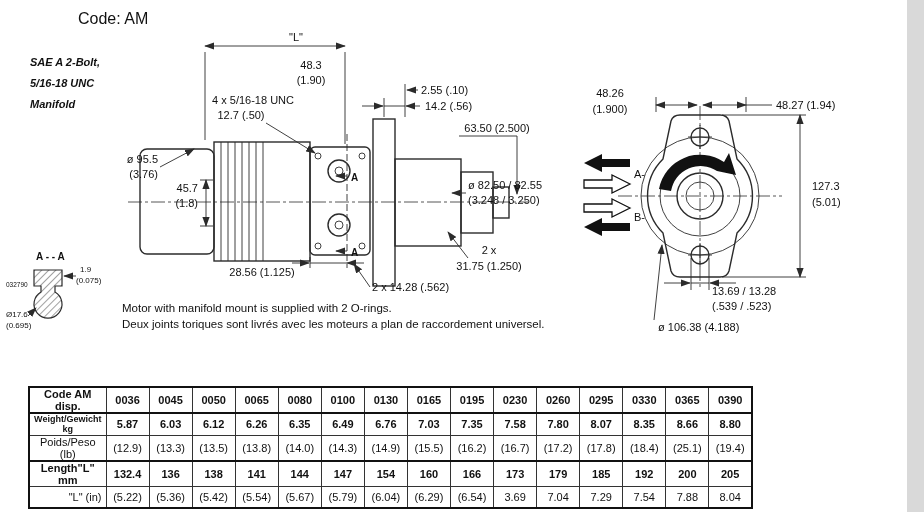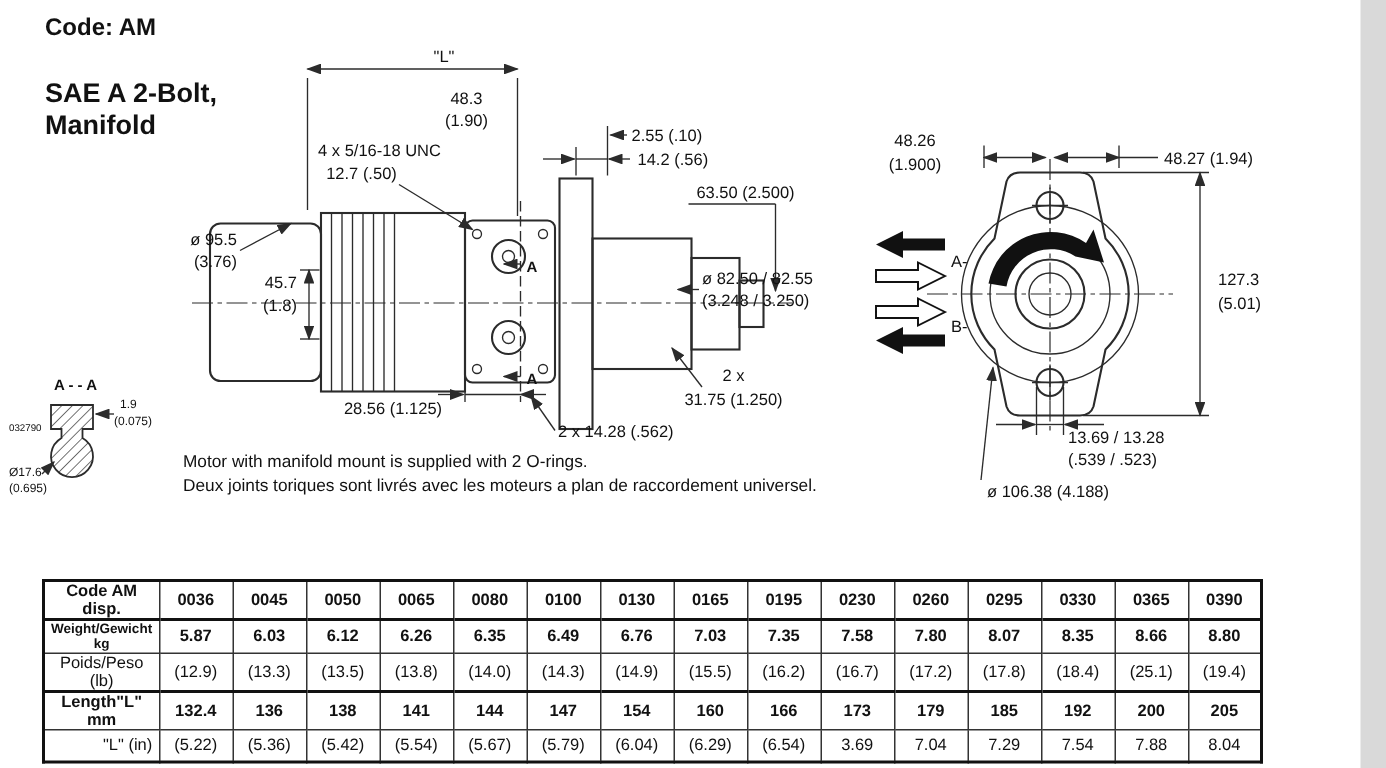--- a/index.html
+++ b/index.html
@@ -2,60 +2,61 @@
 <html><head>
 <meta charset="utf-8">
 <style>
   * { margin:0; padding:0; box-sizing:border-box; }
   html,body { width:924px; height:512px; }
   body { background:#fff; font-family:"Liberation Sans", sans-serif; position:relative; overflow:hidden; color:#111; }
   .page { position:absolute; inset:0; background:#fff; }
   .edge { position:absolute; top:0; right:0; width:17px; height:100%; background:#d9d9d9; }
 
   .hdr { position:absolute; left:30px; top:10px; }
-  .hdr .code { font-size:16px; font-weight:bold; }
-  .hdr .sub { margin-top:24px; font-size:18px; font-weight:bold; line-height:21px; }
+  .hdr .code { font-size:16px; font-weight:normal;margin-left:48px; }
+  .hdr .sub { margin-top:24px; font-size:11px; font-weight:bold; line-height:21px;font-style:italic; }
 
   svg.drawing { position:absolute; left:0; top:0; }
   .ln  { fill:none; stroke:#2b2b2b; stroke-width:1.4; }
   .tn  { fill:none; stroke:#2b2b2b; stroke-width:0.9; }
   .dm  { fill:none; stroke:#2b2b2b; stroke-width:0.9; }
   .cl  { fill:none; stroke:#2b2b2b; stroke-width:0.8; stroke-dasharray:14 3 3 3; }
   .dsh { stroke-dasharray:7 3; }
   .blk { fill:#111; stroke:none; }
   .wht { fill:#fff; stroke:#111; stroke-width:1.3; }
   .hat { fill:url(#hatch); stroke:#2b2b2b; stroke-width:1.2; }
   svg text { font-family:"Liberation Sans", sans-serif; fill:#111; font-size:11px; }
   text.mid { text-anchor:middle; }
   text.end { text-anchor:end; }
   text.s10 { font-size:10px; }
   text.s8  { font-size:8px; }
   text.s7  { font-size:6.5px; }
   text.bold{ font-weight:bold; }
 
   .notes { position:absolute; left:122px; top:301px; font-size:11.5px; line-height:15.6px; }
 
-  table.spec { position:absolute; left:28px; top:386px; width:814px; border-collapse:collapse;
+  table.spec { position:absolute; left:28px; top:386px; width:725px; border-collapse:collapse;
                table-layout:fixed; font-size:11px; border:2px solid #111; }
   table.spec td { border:1px solid #333; text-align:center; height:22px; padding:0 1px; }
   table.spec tr.thick td { border-bottom:2px solid #111; }
   td.lab { text-align:left; padding-left:4px; }
   td.lab.r { text-align:right; padding-right:4px; }
   td.lab.sm { font-size:9px;margin-top:38px; }
   .b { font-weight:bold; }
 </style>
 </head>
 <body>
 
 <div class="page">
 
   <div class="hdr">
     <div class="code">Code: AM</div>
     <div class="sub">
       <div>SAE A 2-Bolt,</div>
+      <div>5/16-18 UNC</div>
       <div>Manifold</div>
     </div>
   </div>
 
   <svg class="drawing" width="924" height="380" viewBox="0 0 924 380">
     <defs>
       <marker id="ae" markerWidth="11" markerHeight="8" refX="10" refY="4" orient="auto">
         <path d="M0,0 L11,4 L0,8 z" fill="#2b2b2b"></path>
       </marker>
       <marker id="as" markerWidth="11" markerHeight="8" refX="1" refY="4" orient="auto">

